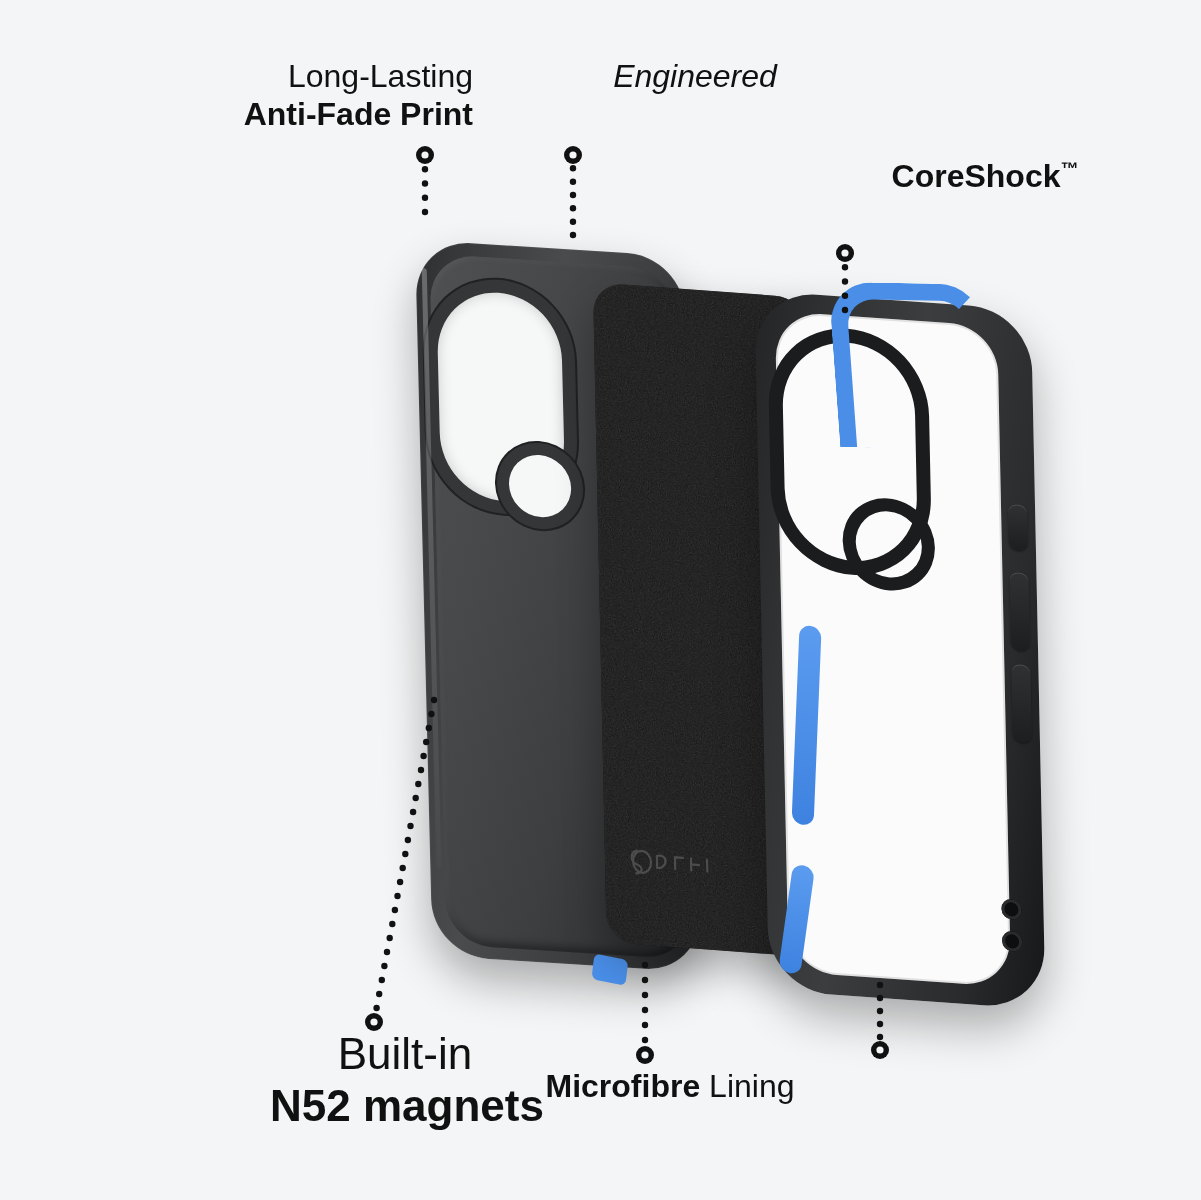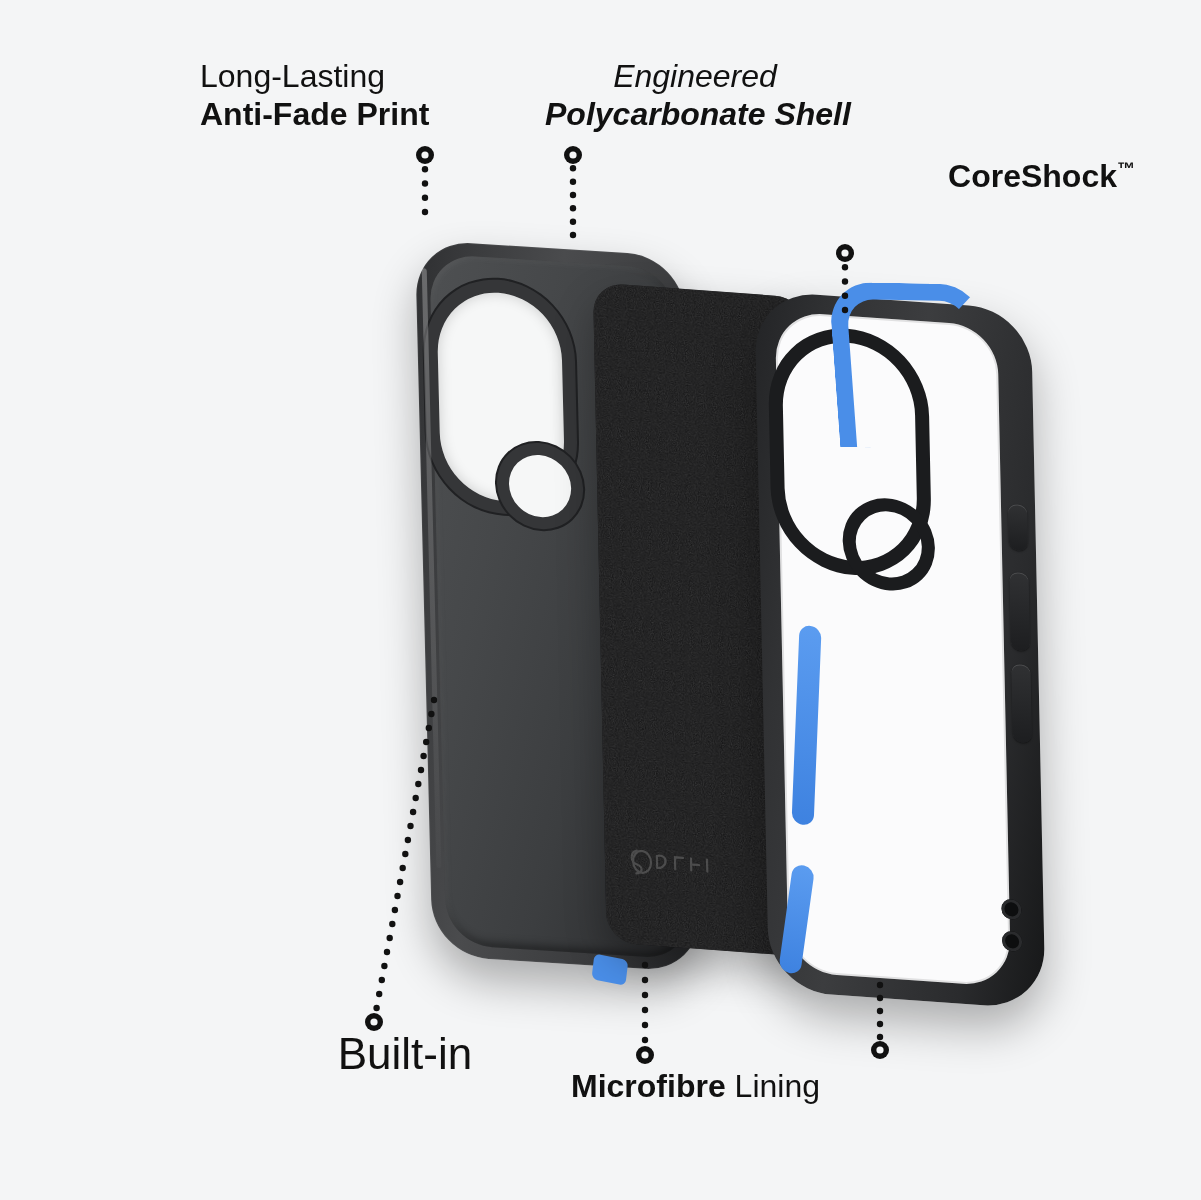--- a/index.html
+++ b/index.html
@@ -10,25 +10,25 @@
     overflow:hidden;
     position:relative;
   }
   #stage{position:absolute;inset:0;width:1201px;height:1200px;}
 
   
   .callout{position:absolute;color:#111;line-height:1.18;white-space:nowrap;}
   .callout .l1,.callout .l2{display:block;}
   .reg{font-weight:400;}
   .bold{font-weight:700;}
-  .c-antifade{left:200px;top:58px;font-size:32px;text-align:left;width:260px;}
+  .c-antifade{left:213px;top:58px;font-size:32px;text-align:right;width:260px;}
   .c-poly{left:545px;top:58px;font-size:32px;text-align:center;width:300px;font-style:italic;}
-  .c-core{left:835px;top:158px;font-size:32px;text-align:right;width:300px;}
+  .c-core{left:835px;top:158px;font-size:32px;text-align:center;width:300px;}
   .c-magnet{left:270px;top:1028px;font-size:44px;text-align:center;width:270px;}
-  .c-micro{left:520px;top:1068px;font-size:32px;text-align:right;width:300px;}
+  .c-micro{left:520px;top:1068px;font-size:32px;text-align:center;width:300px;}
   .c-tpu{left:845px;top:1068px;font-size:32px;text-align:center;width:200px;}
   .tm{font-size:18px;vertical-align:super;font-weight:700;}
 
   
   #leaders{position:absolute;left:0;top:0;width:1201px;height:1200px;pointer-events:none;}
 
   
   .layer{position:absolute;}
 
   
@@ -488,29 +488,29 @@
       </g>
   </svg>
 
   <div class="callout c-antifade">
     <span class="l1 reg">Long-Lasting</span>
     <span class="l2 bold">Anti-Fade Print</span>
   </div>
 
   <div class="callout c-poly">
     <span class="l1 reg">Engineered</span>
-    <span class="l2 bold">Polycarbonate Shell</span>
   </div>
 
   <div class="callout c-core">
     <span class="l1 bold"><span>CoreShock</span><span class="tm">™</span></span>
   </div>
 
   <div class="callout c-magnet">
     <span class="l1 reg">Built-in</span>
+    <span class="l2 bold">N52 magnets</span>
   </div>
 
   <div class="callout c-micro">
     <span class="l2"><span class="bold">Microfibre</span><span class="reg"> Lining</span></span>
   </div>
 
 
 </div>
 
 </body></html>

